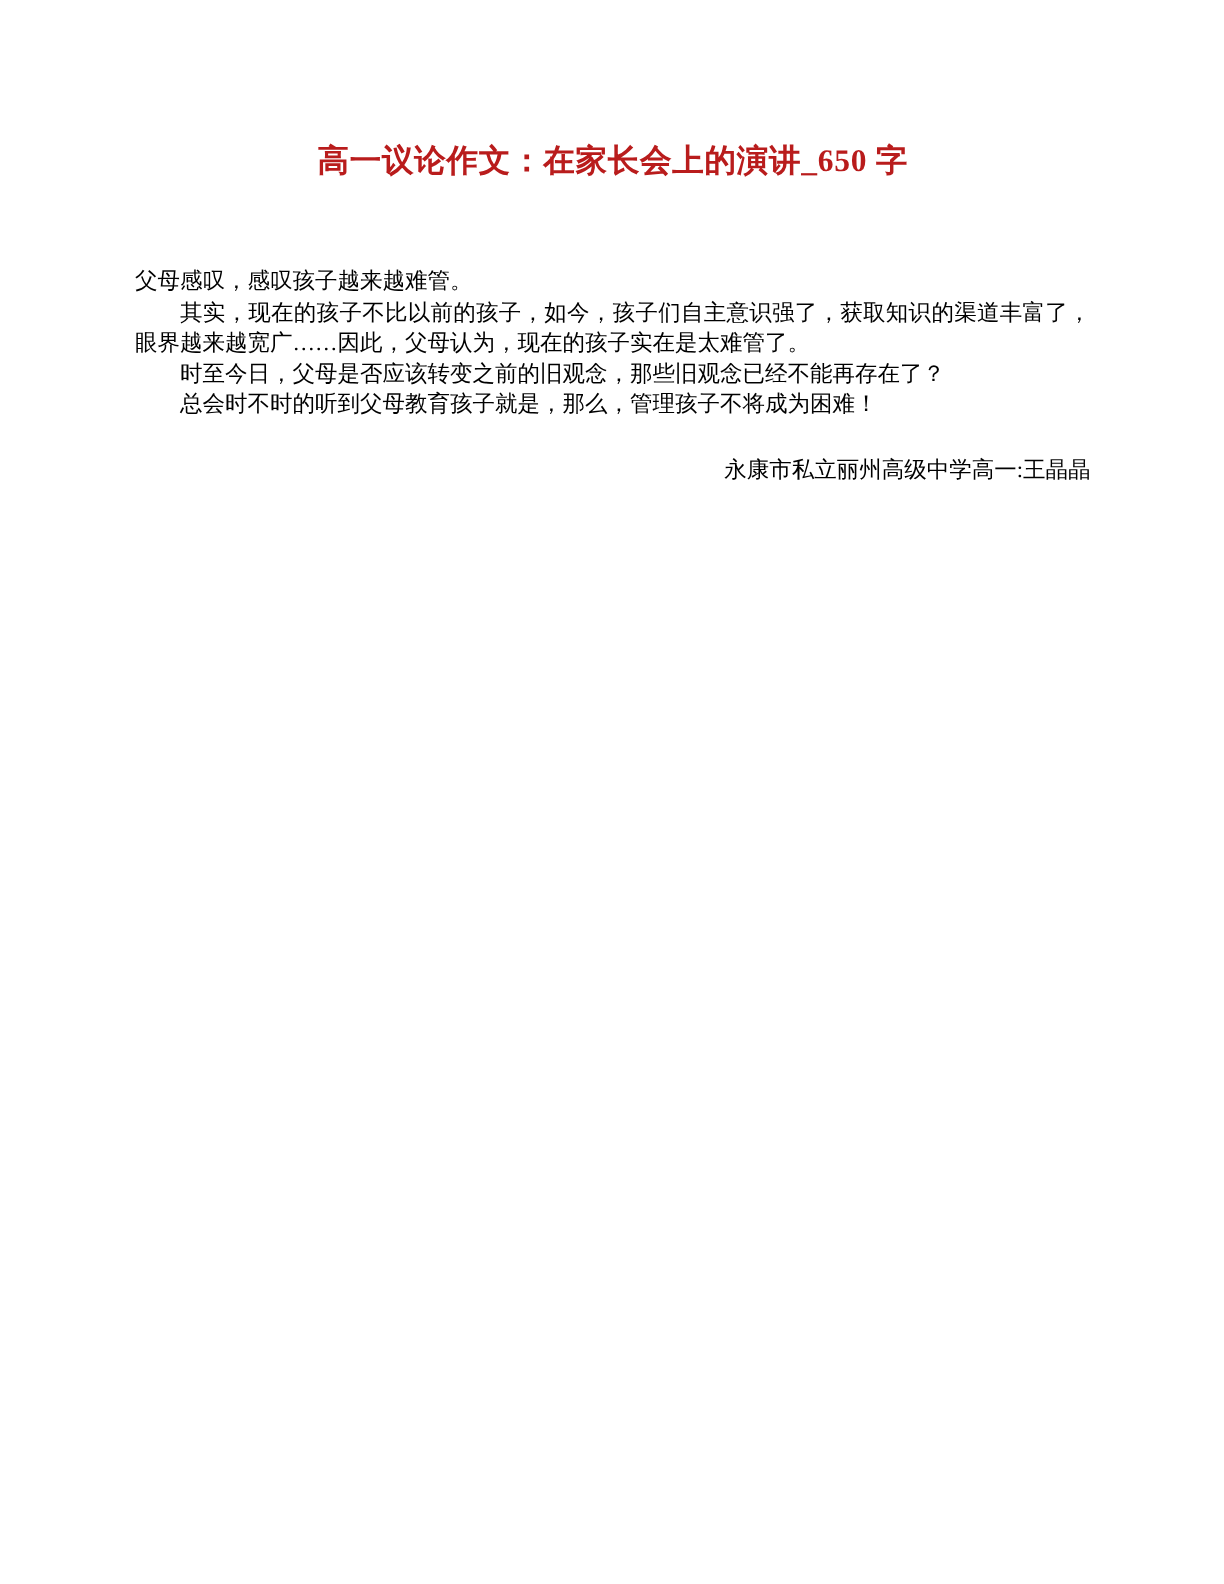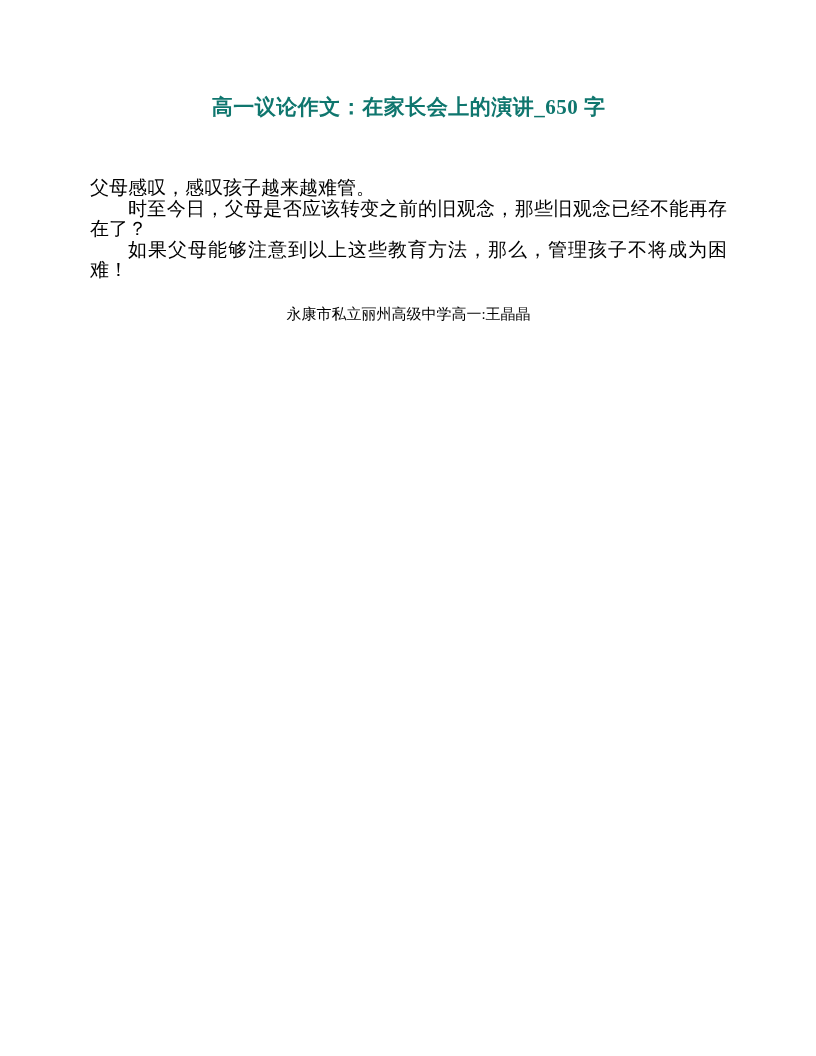--- a/index.html
+++ b/index.html
@@ -16,47 +16,48 @@
     height: 1056px;
     background: #ffffff;
     padding: 93px 89px 0 90px;
   }
   .doc-title {
     font-size: 21px;
     line-height: 28px;
     font-weight: bold;
     text-align: center;
     letter-spacing: 0.5px;
-    color: #0f766e;
+    color: #b91c1c;
   }
   .doc-body {
     margin-top: 57px;
-    font-size: 19px;
+    font-size: 15px;
     line-height: 20.5px;
   }
   .para {
     text-align: justify;
     text-justify: inter-ideograph;
   }
   .para.indent {
     text-indent: 2em;
   }
   .signature {
     margin-top: 23px;
     font-size: 15px;
     line-height: 20.5px;
-    text-align: center;
+    text-align: right;
   }
 </style>
 </head>
 <body>
 
 <div class="page">
   <h1 class="doc-title">高一议论作文：在家长会上的演讲_650 字</h1>
 
   <div class="doc-body" id="essay-body">
       <p class="para">父母感叹，感叹孩子越来越难管。</p>
+      <p class="para indent">其实，现在的孩子不比以前的孩子，如今，孩子们自主意识强了，获取知识的渠道丰富了，眼界越来越宽广……因此，父母认为，现在的孩子实在是太难管了。</p>
       <p class="para indent">时至今日，父母是否应该转变之前的旧观念，那些旧观念已经不能再存在了？</p>
-      <p class="para indent">如果父母能够注意到以上这些教育方法，那么，管理孩子不将成为困难！</p>
+      <p class="para indent">总会时不时的听到父母教育孩子就是，那么，管理孩子不将成为困难！</p>
     </div>
 
   <p class="signature">永康市私立丽州高级中学高一:王晶晶</p>
 </div>
 
 </body></html>

